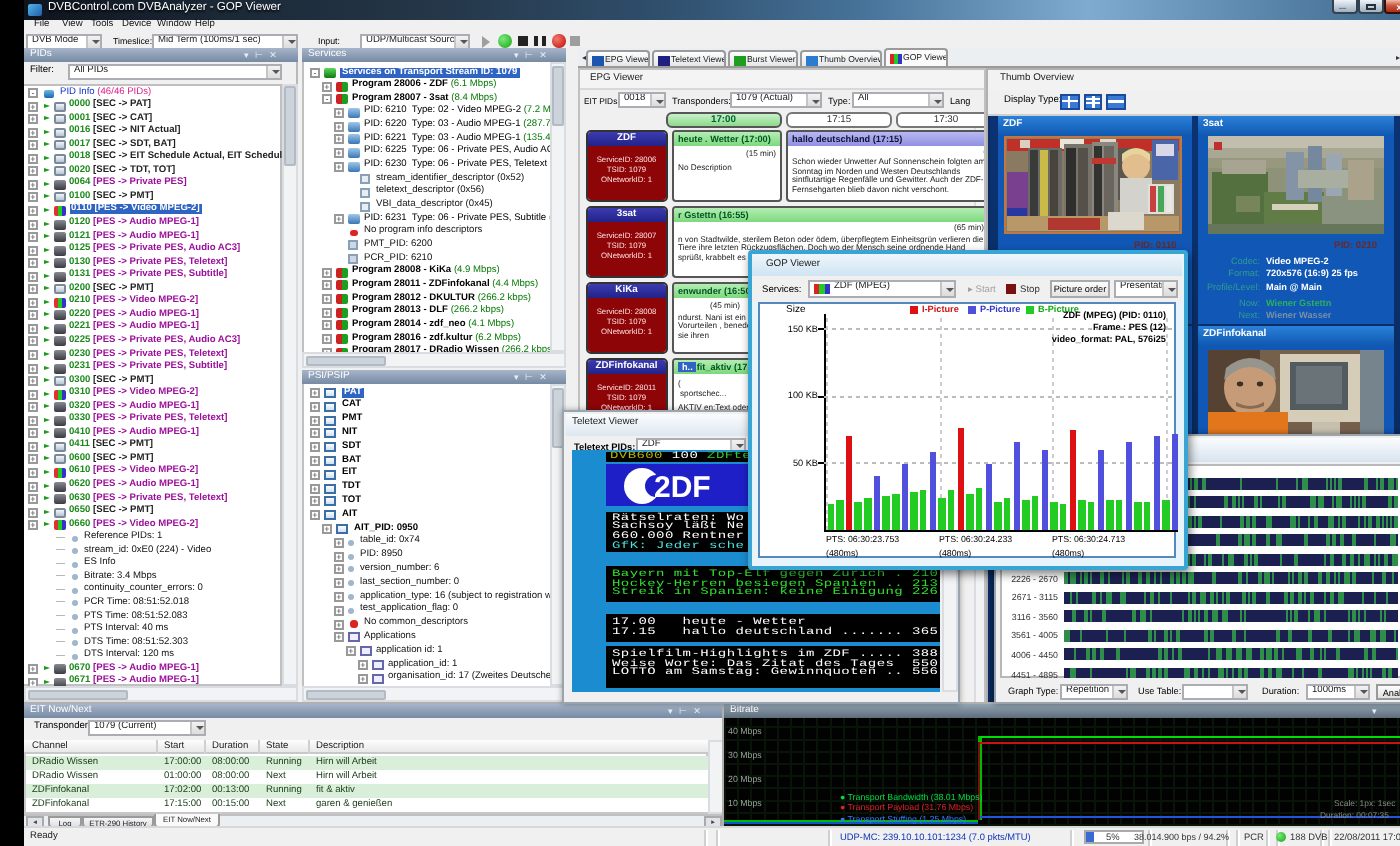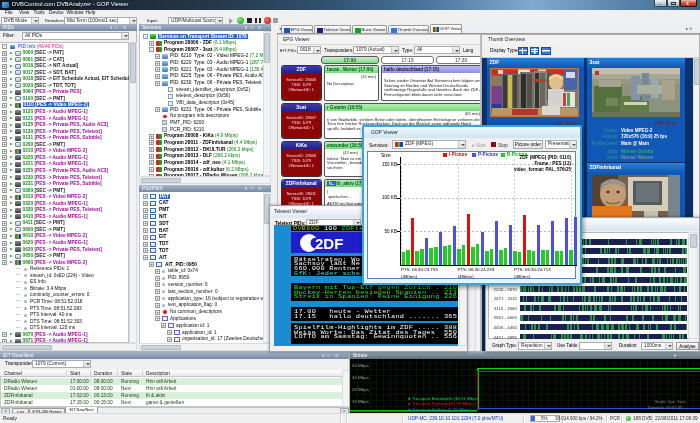--- a/index.html
+++ b/index.html
@@ -1,17 +1,17 @@
 <!DOCTYPE html>
 <html><head><meta charset="utf-8">
 <style>
 *{margin:0;padding:0;box-sizing:border-box;}
 html,body{width:700px;height:423px;overflow:hidden;}
 body{font-family:"Liberation Sans",sans-serif;background:#000;position:relative;}
-#app{position:absolute;left:0;top:0;width:572px;height:423px;background:#f0f0f0;}
+#app{position:absolute;left:12px;top:0;width:572px;height:423px;background:#f0f0f0;}
 .t{position:absolute;font-size:4.8px;line-height:5.5px;color:#000;white-space:pre;}
 .combo{position:absolute;background:#fff;border:1px solid #abadb3;font-size:4.8px;line-height:6px;color:#222;white-space:nowrap;overflow:hidden;}
 .combo .ar{position:absolute;right:0;top:0;bottom:0;width:7px;background:linear-gradient(#f2f2f2,#dcdcdc);border-left:1px solid #c5c5c5;}
 .combo .ar:after{content:"";position:absolute;left:1.5px;top:2.5px;border:2px solid transparent;border-top:2.5px solid #555;}
 .hdr{position:absolute;background:linear-gradient(#a6b5c9,#768aa3);color:#fff;font-size:5px;line-height:7px;padding-left:3px;white-space:nowrap;overflow:hidden;}
 .hbtn{position:absolute;font-size:4.5px;color:#e8eef5;letter-spacing:1px;}
 .sb{position:absolute;background:#f2f3f5;border:1px solid #d9dce0;}
 .sbt{position:absolute;background:#cdd3da;border:1px solid #b2bac4;border-radius:1px;}
 .exp{position:absolute;width:5px;height:5px;border:1px solid #999;background:#fff;font-size:4.5px;line-height:3.8px;text-align:center;color:#444;}
 .tab{position:absolute;top:1px;height:9px;background:linear-gradient(#fdfdfd,#e0e3e7);border:1px solid #9a9a9a;border-bottom:0;border-radius:2px 2px 0 0;font-size:4.3px;line-height:8.5px;color:#222;padding-left:8.5px;white-space:nowrap;overflow:hidden;}

